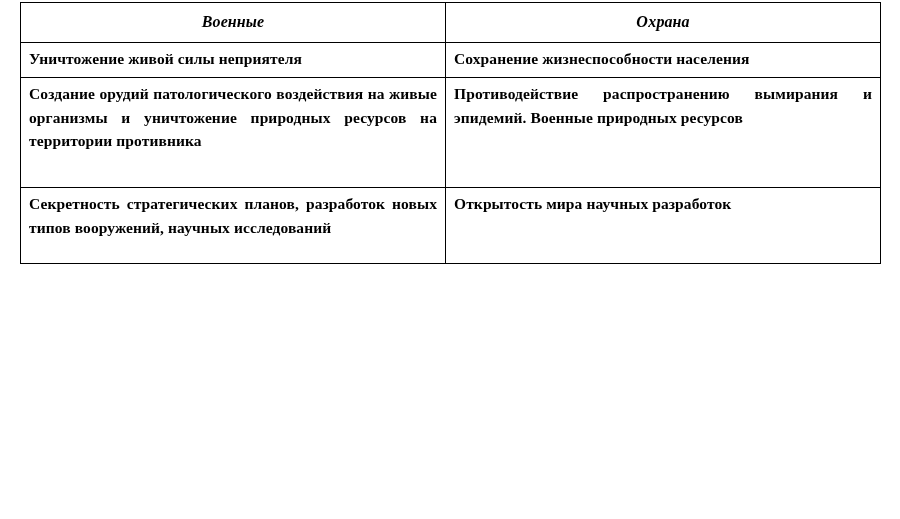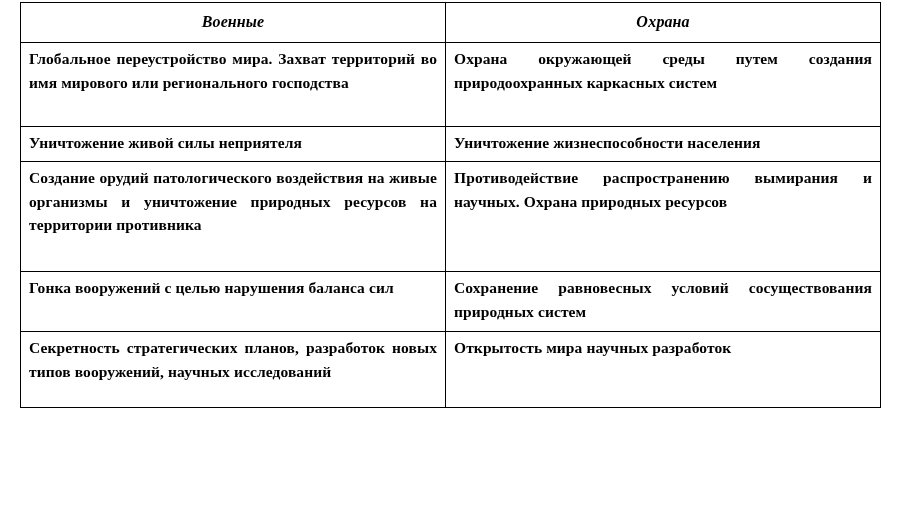--- a/index.html
+++ b/index.html
@@ -84,55 +84,39 @@
     </colgroup>
 
     <thead>
       <tr>
         <th>Военные</th>
         <th>Охрана</th>
       </tr>
     </thead>
 
     <tbody>
-      <tr class="r1">
-        <td>
-          <span class="cell-text">Глобальное переустройство мира. Захват территорий во имя мирового или регионального господства</span>
-        </td>
-        <td>
-          <span class="cell-text">Охрана окружающей среды путем создания природоохранных каркасных систем</span>
-        </td>
-      </tr>
 
       <tr class="r2">
         <td>
           <span class="cell-text">Уничтожение живой силы неприятеля</span>
         </td>
         <td>
-          <span class="cell-text">Уничтожение жизнеспособности населения</span>
+          <span class="cell-text">Сохранение жизнеспособности населения</span>
         </td>
       </tr>
 
       <tr class="r3">
         <td>
           <span class="cell-text">Создание орудий патологического воздействия на живые организмы и уничтожение природных ресурсов на территории противника</span>
         </td>
         <td>
-          <span class="cell-text">Противодействие распространению вымирания и научных. Охрана природных ресурсов</span>
+          <span class="cell-text">Противодействие распространению вымирания и эпидемий. Военные природных ресурсов</span>
         </td>
       </tr>
 
-      <tr class="r4">
-        <td>
-          <span class="cell-text">Гонка вооружений с целью нарушения баланса сил</span>
-        </td>
-        <td>
-          <span class="cell-text">Сохранение равновесных условий сосуществования природных систем</span>
-        </td>
-      </tr>
 
 
       <tr class="r6">
         <td>
           <span class="cell-text">Секретность стратегических планов, разработок новых типов вооружений, научных исследований</span>
         </td>
         <td>
           <span class="cell-text">Открытость мира научных разработок</span>
         </td>
       </tr>

